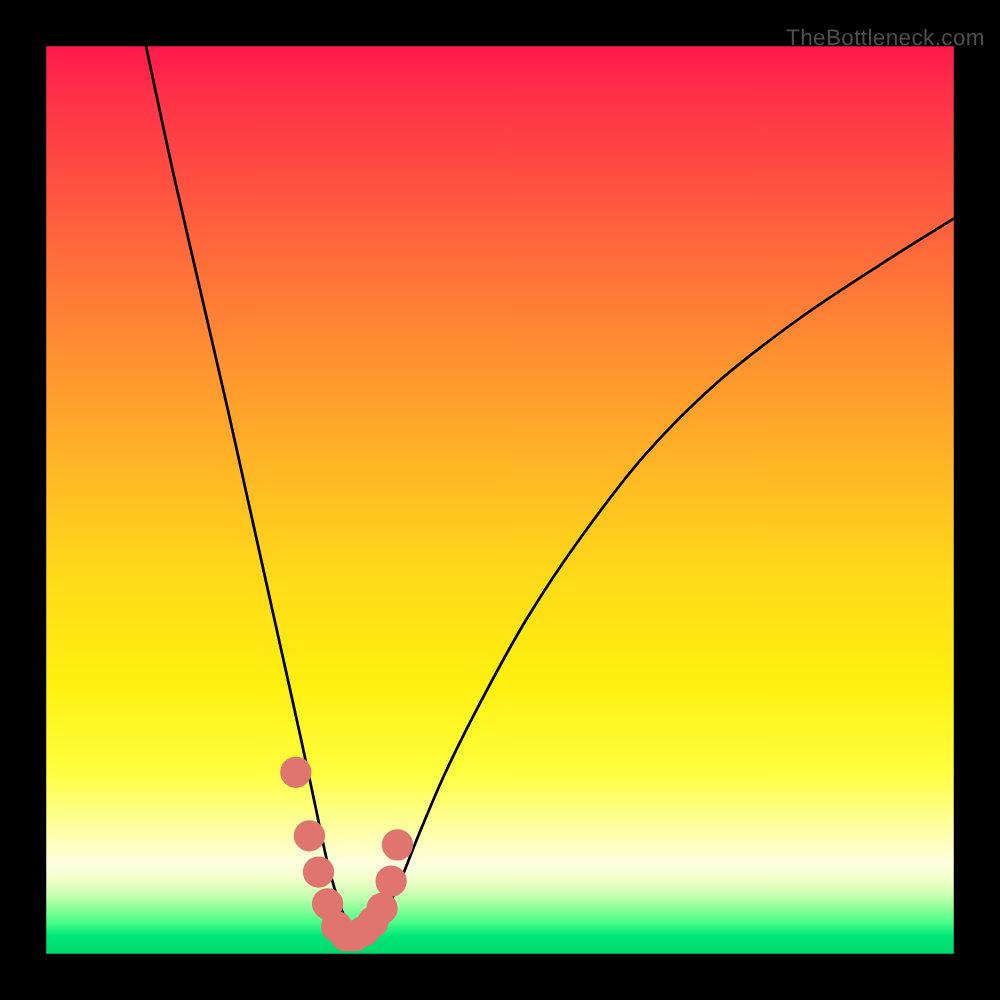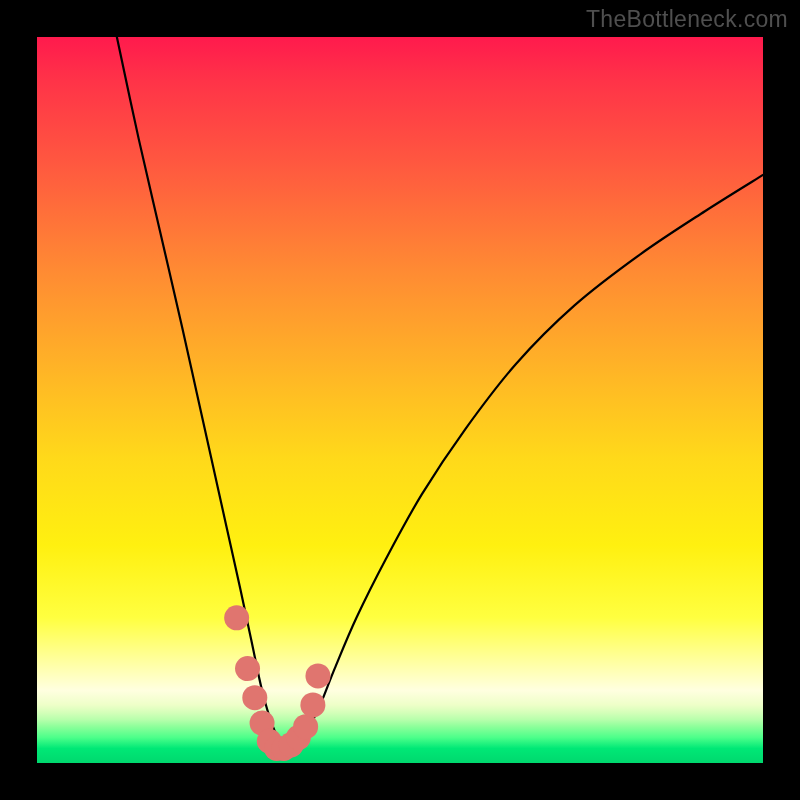--- a/index.html
+++ b/index.html
@@ -41,24 +41,24 @@
       #d6ffba 93%,
       #b8ffac 94%,
       #8cff9a 95%,
       #4cff8a 96.5%,
       #00e876 98%,
       #00d86e 100%
     );
   }
   .watermark {
     position: absolute;
-    top: 6px;
+    top: 20px;
     right: 12px;
     color: #4f4f4f;
-    font-size: 23px;
+    font-size: 18px;
     font-weight: 400;
     letter-spacing: 0.3px;
     user-select: none;
     text-align: center;
   }
   svg.curve {
     position: absolute;
     left: 0;
     top: 0;
     width: 726px;

